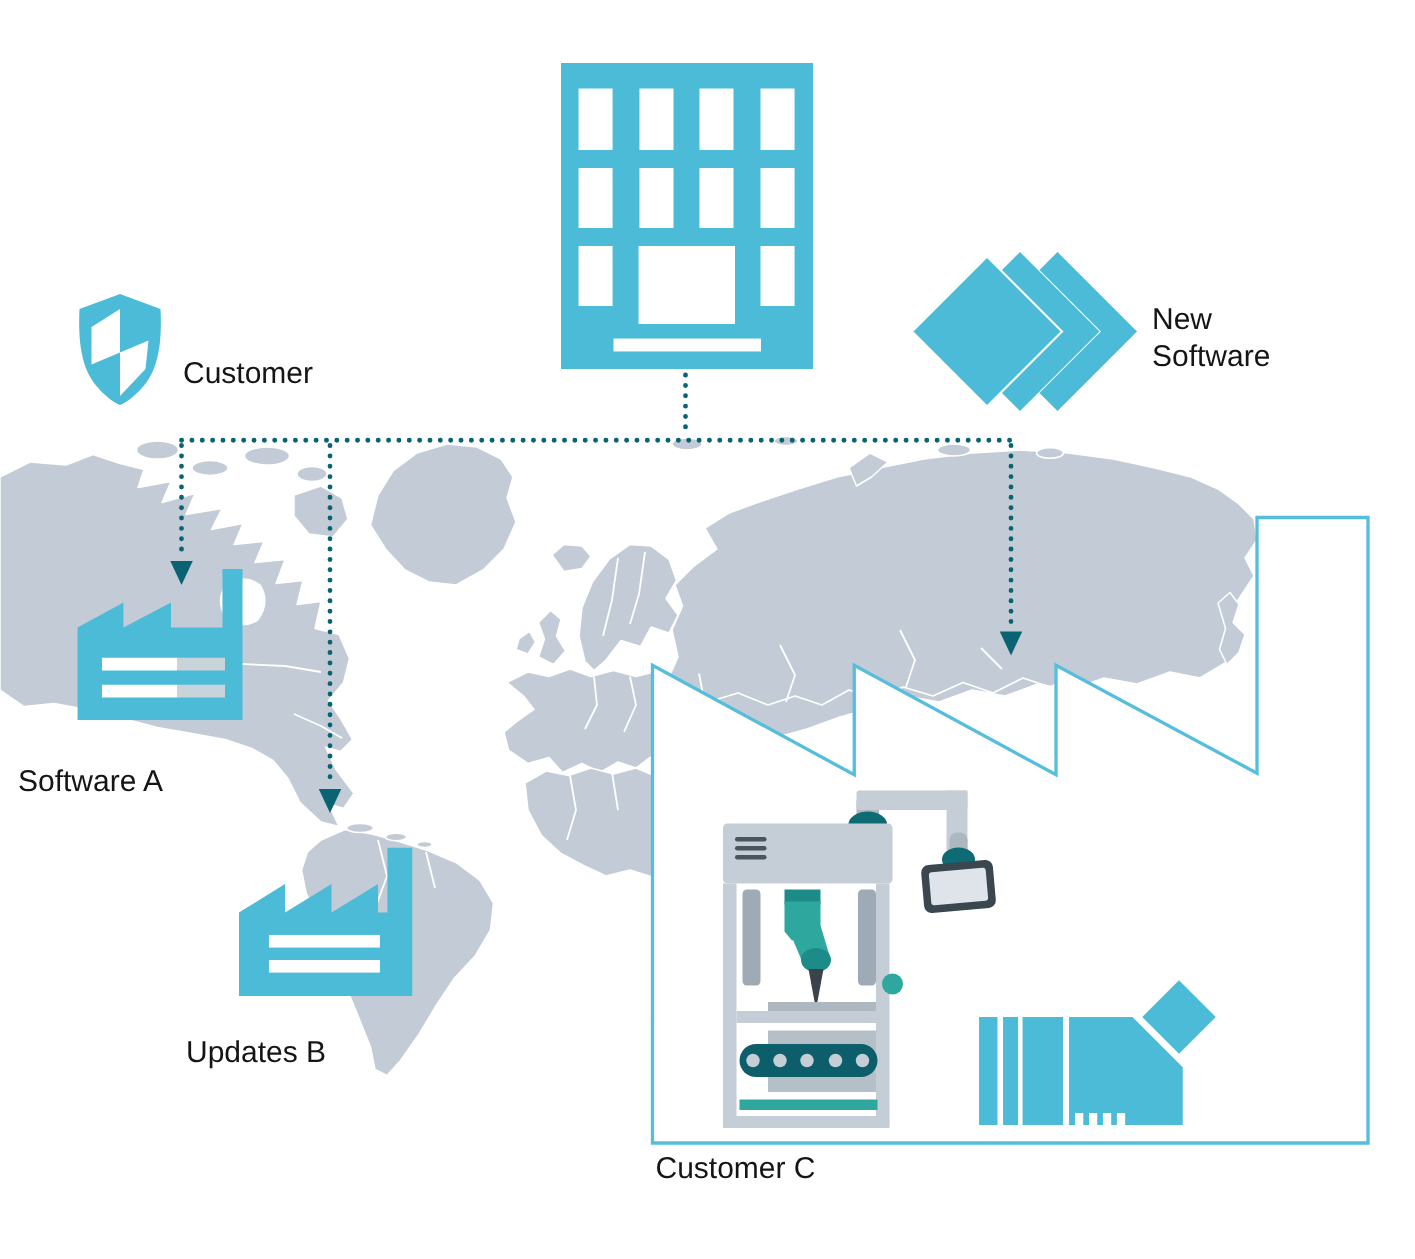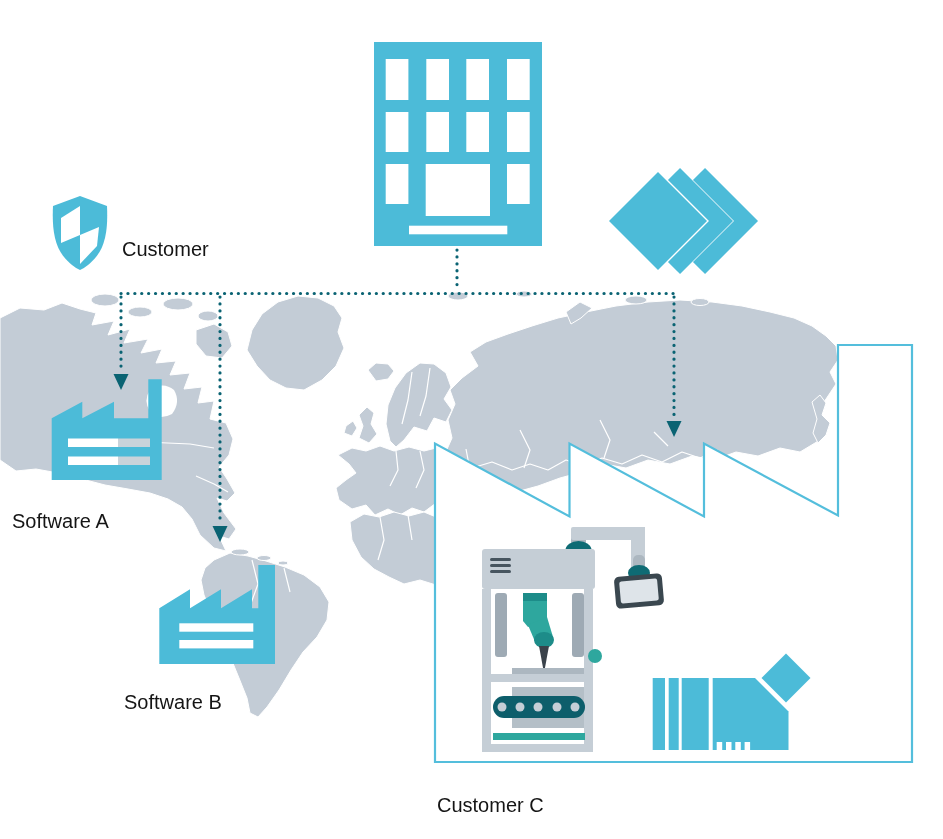--- a/index.html
+++ b/index.html
@@ -194,36 +194,40 @@
       <polygon points="33,42 52,34 50,53 33,71"></polygon>
     </g>
   </svg>
   <div class="label" style="left:122px;top:237px">Customer</div>
 
   <svg class="abs" style="left:605px;top:165px" width="170" height="112" viewBox="0 0 170 112">
     <polygon points="53,7 102,56 53,105 4,56" style="fill:var(--primary_blue,#4CBBD8)"></polygon>
     <path d="M 69,9 L 116,56 L 69,103" style="fill:none;stroke:var(--primary_blue,#4CBBD8);stroke-width:17"></path>
     <path d="M 94,9 L 141,56 L 94,103" style="fill:none;stroke:var(--primary_blue,#4CBBD8);stroke-width:17"></path>
   </svg>
+  <div class="label" style="left:768px;top:201px">
+    <div>New</div>
+    <div>Software</div>
+  </div>
 
   <svg class="abs" style="left:51px;top:379px" width="112" height="101" viewBox="0 0 112 101">
     <path d="M 0.7,101 L 0.7,39.3 L 31.3,22.7 L 31.3,39.3 L 63,22.7 L 63,39.3 L 97.3,39.3 L 97.3,0.3 L 110.7,0.3 L 110.7,101 Z" style="fill:var(--primary_blue,#4CBBD8)"></path>
     <g>
       <rect x="17" y="59.5" width="50" height="8.5" fill="#ffffff"></rect>
       <rect x="67" y="59.5" width="32" height="8.5" style="fill:var(--stripe_gray,#C9D3DA)"></rect>
       <rect x="17" y="77.5" width="50" height="8.5" fill="#ffffff"></rect>
       <rect x="67" y="77.5" width="32" height="8.5" style="fill:var(--stripe_gray,#C9D3DA)"></rect>
     </g>
   </svg>
   <div class="label" style="left:12px;top:509px">Software A</div>
 
   <svg class="abs" style="left:159px;top:565px" width="116" height="99" viewBox="0 0 116 99">
     <path d="M 0.3,99 L 0.3,43.3 L 31,24.3 L 31,43.3 L 62,24.3 L 62,43.3 L 93,24.3 L 93,43.3 L 99.3,43.3 L 99.3,0 L 116,0 L 116,99 Z" style="fill:var(--primary_blue,#4CBBD8)"></path>
     <g>
       <rect x="20.3" y="58.3" width="74" height="8.4" fill="#ffffff"></rect>
       <rect x="20.3" y="75" width="74" height="8.4" fill="#ffffff"></rect>
     </g>
   </svg>
-  <div class="label" style="left:124px;top:690px">Software B</div>
-
-  <div class="label" style="left:437px;top:793px">Customer C</div>
+  <div class="label" style="left:124px;top:690px">Updates B</div>
+
+  <div class="label" style="left:437px;top:767px">Customer C</div>
 
 </div>
 
 </body></html>

